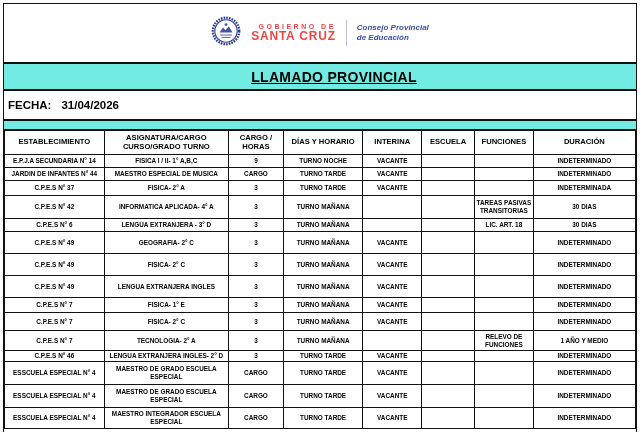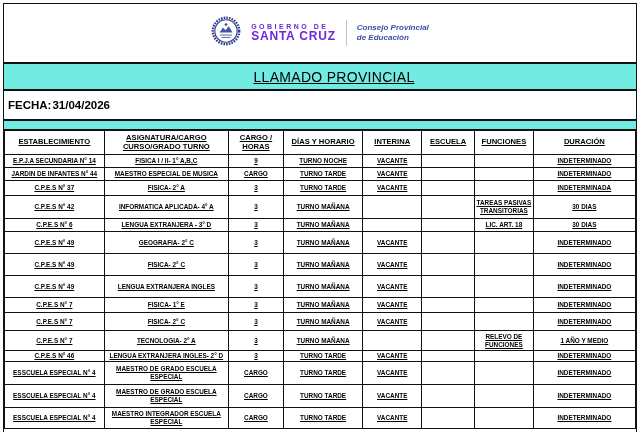--- a/index.html
+++ b/index.html
@@ -20,38 +20,38 @@
   .logo-section {
     height: 60px;
     border-bottom: 2px solid #111;
     display: flex;
     align-items: center;
     justify-content: center;
     gap: 10px;
     background: #fff;
   }
   .crest { flex: 0 0 auto; }
-  .gob-block { text-align: left; color: #6d28d9; line-height: 1.1; }
+  .gob-block { text-align: right; color: #ef4444; line-height: 1.1; }
   .gob-line1 { font-size: 7px; letter-spacing: 2.5px; font-weight: bold; }
   .gob-line2 { font-size: 12px; letter-spacing: 0.8px; font-weight: bold; }
   .logo-divider { width: 1px; height: 26px; background: #b9c0dd; }
   .consejo-block { color: #3b4ea3; font-size: 8px; font-weight: bold; line-height: 1.25; text-align: left; font-style: italic; }
 
   
   .title-band {
     height: 27px;
     background: #72ece2;
     border-bottom: 2px solid #111;
     display: flex;
     align-items: center;
     justify-content: center;
   }
   .title-band span {
     font-size: 14px;
-    font-weight: normal;
+    font-weight: bold;
     text-decoration: underline;
     letter-spacing: 0.3px;
     margin-left: 28px;
   }
 
   
   .info-row {
     height: 30px;
     border-bottom: 2px solid #111;
     display: flex;
@@ -65,36 +65,35 @@
     font-weight: bold;
     border-right: 1.5px solid #111;
   }
   .fecha-cell {
     flex: 1;
     display: flex;
     align-items: center;
     padding-left: 4px;
     font-size: 11.5px;
     font-weight: bold;
-    gap: 1px;
+    gap: 10px;
   }
 
   
   .cyan-strip {
     height: 9px;
     background: #72ece2;
     border-bottom: 1px solid #111;
   }
 
   
   table {
     width: 100%;
     border-collapse: collapse;
     table-layout: fixed;
-    text-decoration: underline;
   }
   th, td {
     border: 1px solid #111;
     text-align: center;
     vertical-align: middle;
     font-weight: bold;
     overflow: hidden;
   }
   thead th {
     font-size: 7.6px;

